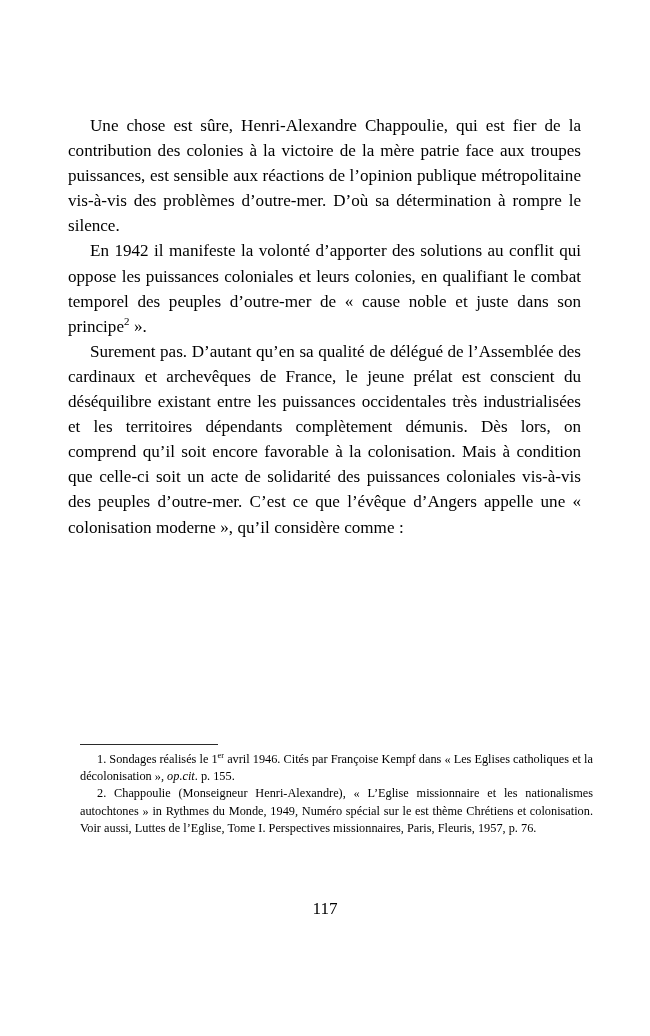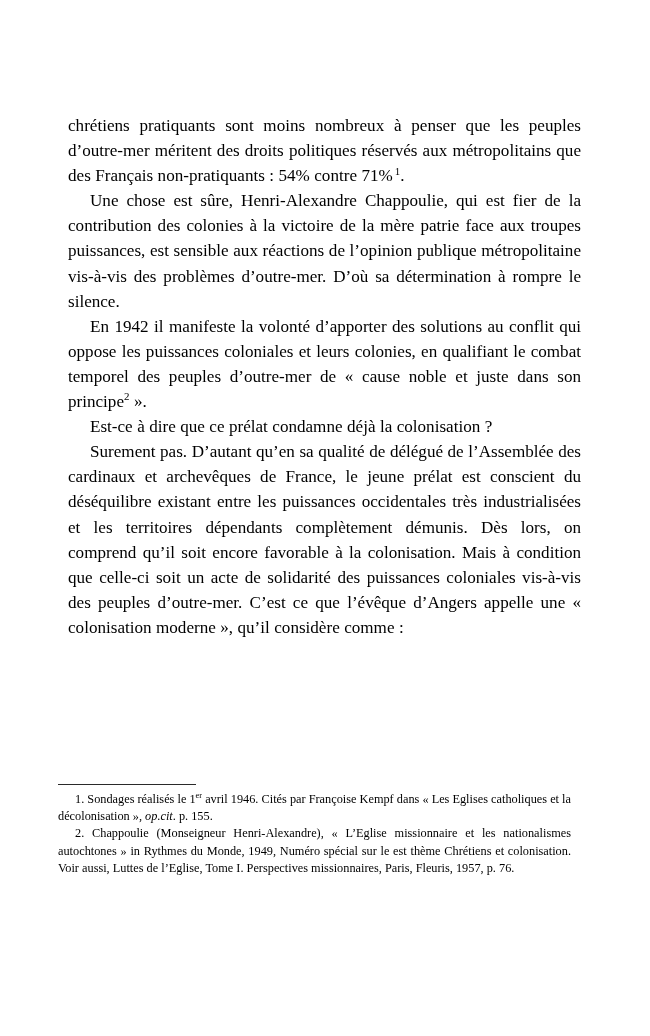--- a/index.html
+++ b/index.html
@@ -56,24 +56,23 @@
     vertical-align: super;
     line-height: 0;
   }
   sup.fn.spaced {
     margin-left: 2px;
   }
 
   
   .footnotes {
     position: absolute;
-    left: 58px;
+    left: 80px;
     top: 744px;
     width: 513px;
-    margin-top: 40px;
   }
   .fn-rule {
     width: 138px;
     height: 0;
     border: 0;
     border-top: 1px solid #2a2a2a;
     margin: 0 0 6px 0;
   }
   .fn-para {
     margin: 0;
@@ -104,34 +103,33 @@
     line-height: 21px;
   }
 </style>
 </head>
 <body>
 
 <div class="page">
 
   <div class="body-block">
 
-    <p class="para first"><span>chrétiens pratiquants sont moins nombreux à penser que les peuples d’outre-mer méritent des droits politiques réservés aux métropolitains que des Français non-pratiquants : 54% contre 71%</span><sup class="fn spaced">1</sup><span>.</span></p>
 
     <p class="para indent"><span>Une chose est sûre, Henri-Alexandre Chappoulie, qui est fier de la contribution des colonies à la victoire de la mère patrie face aux troupes puissances, est sensible aux réactions de  l’opinion publique métropolitaine vis-à-vis des problèmes d’outre-mer. D’où sa détermination à rompre le silence.</span></p>
 
     <p class="para indent"><span>En 1942 il manifeste la volonté d’apporter des solutions au conflit qui oppose les puissances coloniales et leurs colonies, en qualifiant le combat temporel des peuples d’outre-mer de « cause noble et juste dans son principe</span><sup class="fn">2</sup><span> ».</span></p>
 
-    <p class="para indent"><span>Est-ce à dire que ce prélat condamne déjà la colonisation ?</span></p>
 
     <p class="para indent"><span>Surement pas. D’autant qu’en sa qualité de délégué de l’Assemblée des cardinaux et archevêques de France, le jeune prélat est conscient du déséquilibre existant entre les puissances occidentales très industrialisées et les territoires dépendants complètement démunis. Dès lors, on comprend qu’il soit encore favorable à la colonisation. Mais à condition que celle-ci soit un acte de solidarité des puissances coloniales vis-à-vis des peuples d’outre-mer. C’est ce que l’évêque  d’Angers  appelle  une  « colonisation  moderne »,  qu’il considère comme :</span></p>
 
   </div>
 
   <div class="footnotes">
     <hr class="fn-rule">
 
     <p class="fn-para"><span>1. Sondages    réalisés   le 1</span><sup class="ord">er</sup><span>  avril 1946. Cités par Françoise Kempf dans « Les   Eglises catholiques  et  la décolonisation », </span><span class="it">op.cit</span><span>. p. 155.</span></p>
 
     <p class="fn-para"><span>2. Chappoulie (Monseigneur Henri-Alexandre), « L’Eglise missionnaire et les nationalismes autochtones » in Rythmes du Monde, 1949, Numéro spécial sur le est thème Chrétiens et colonisation. Voir aussi, Luttes de l’Eglise, Tome I. Perspectives missionnaires, Paris, Fleuris, 1957, p. 76.</span></p>
   </div>
 
+  <div class="folio"><span>117</span></div>
 
 </div>
 
 </body></html>

